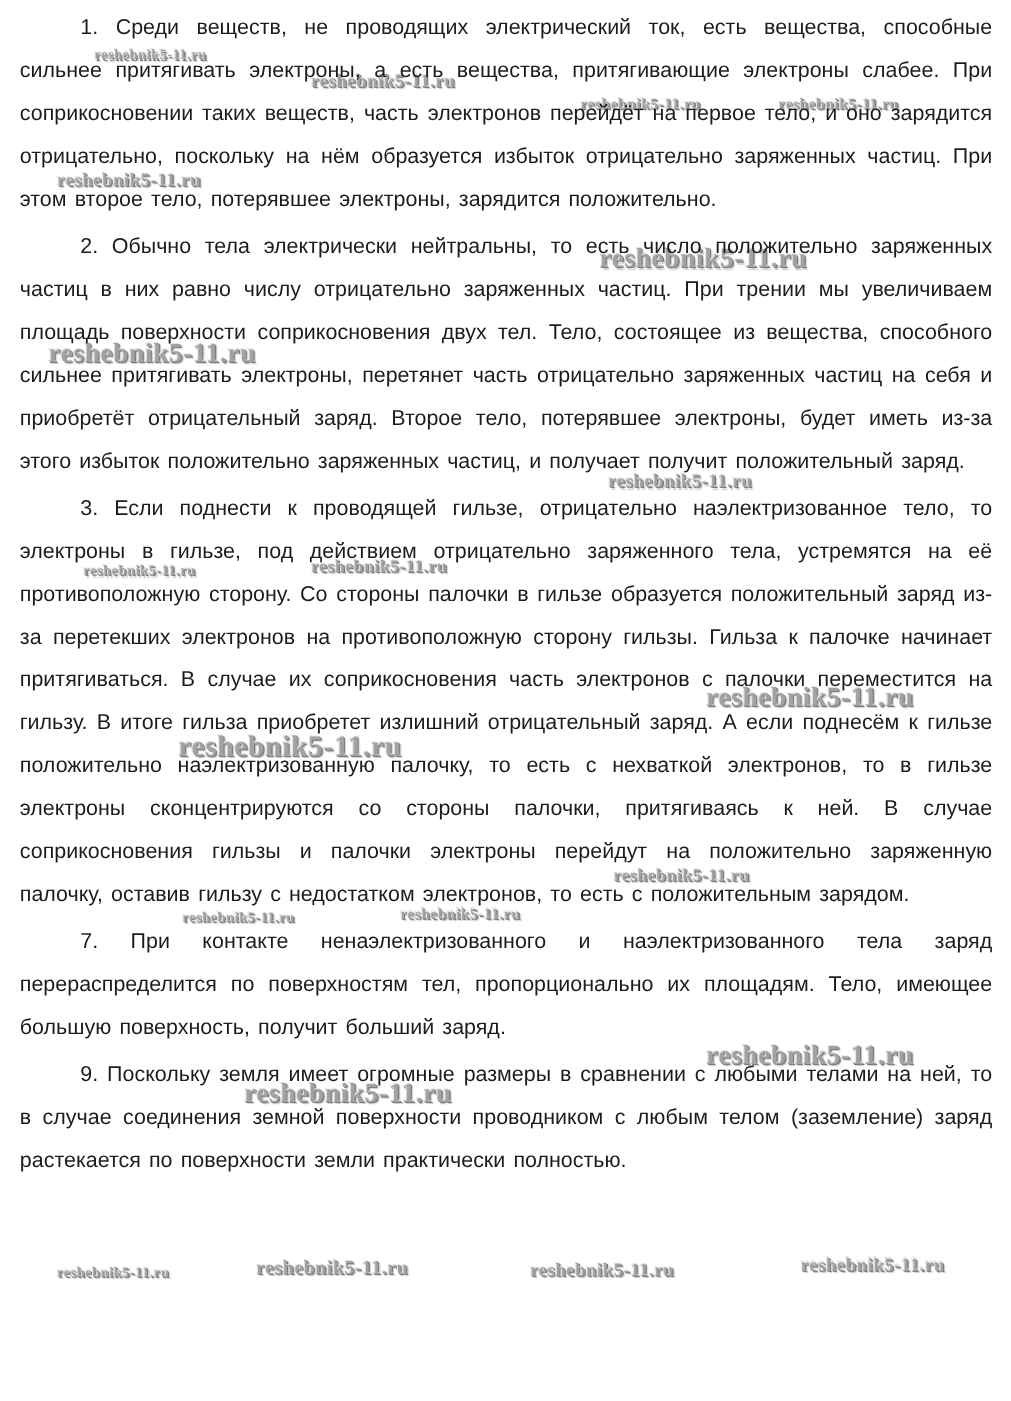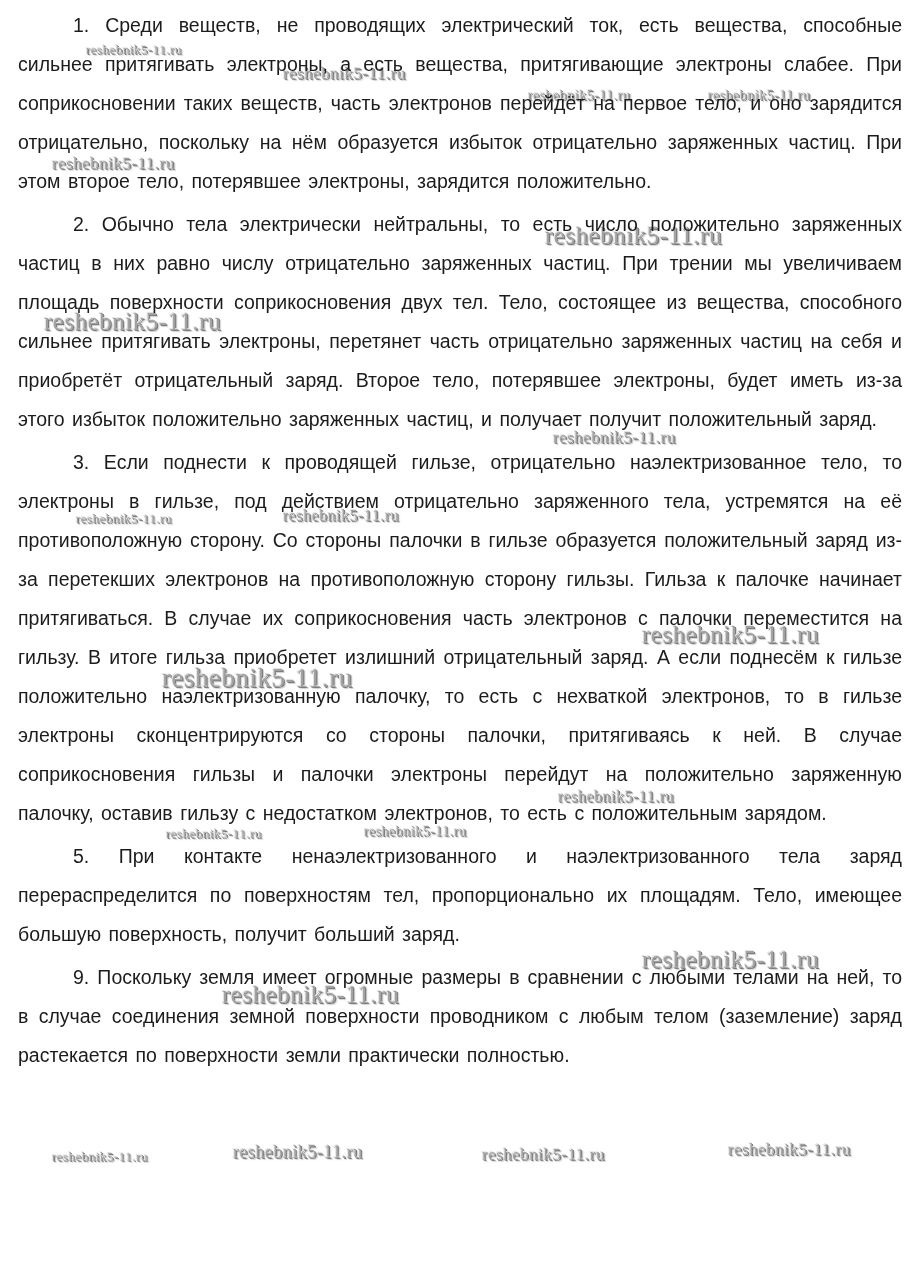--- a/index.html
+++ b/index.html
@@ -32,21 +32,21 @@
   .wm-layer {
     position: absolute;
     inset: 0;
     z-index: 1;
     pointer-events: none;
   }
   .wm {
     position: absolute;
     white-space: nowrap;
     font-family: "Liberation Serif", serif;
-    font-weight: normal;
+    font-weight: bold;
     color: #999999;
     letter-spacing: 0.5px;
     text-shadow:
       -1px -1px 0 #e2e2e2,
        1px  1px 0 #6e6e6e,
        2px  2px 1px #c9c9c9;
     opacity: 0.9;
   }
 </style>
 </head>
@@ -75,17 +75,17 @@
       <span class="wm" style="left: 52px; top: 1149px; font-size: 13px; color: rgb(153, 153, 153);">reshebnik5-11.ru</span>
       <span class="wm" style="left: 233px; top: 1142px; font-size: 18px; color: rgb(153, 153, 153);">reshebnik5-11.ru</span>
       <span class="wm" style="left: 482px; top: 1145px; font-size: 17px; color: rgb(153, 153, 153);">reshebnik5-11.ru</span>
       <span class="wm" style="left: 728px; top: 1140px; font-size: 17px; color: rgb(153, 153, 153);">reshebnik5-11.ru</span>
     </div>
 
   <div class="content">
     <p>1. Среди веществ, не проводящих электрический ток, есть вещества, способные сильнее притягивать электроны, а есть вещества, притягивающие электроны слабее. При соприкосновении таких веществ, часть электронов перейдёт на первое тело, и оно зарядится отрицательно, поскольку на нём образуется избыток отрицательно заряженных частиц. При этом второе тело, потерявшее электроны, зарядится положительно.</p>
     <p>2. Обычно тела электрически нейтральны, то есть число положительно заряженных частиц в них равно числу отрицательно заряженных частиц. При трении мы увеличиваем площадь поверхности соприкосновения двух тел. Тело, состоящее из вещества, способного сильнее притягивать электроны, перетянет часть отрицательно заряженных частиц на себя и приобретёт отрицательный заряд. Второе тело, потерявшее электроны, будет иметь из-за этого избыток положительно заряженных частиц, и получает получит положительный заряд.</p>
     <p>3. Если поднести к проводящей гильзе, отрицательно наэлектризованное тело, то электроны в гильзе, под действием отрицательно заряженного тела, устремятся на её противоположную сторону. Со стороны палочки в гильзе образуется положительный заряд из-за перетекших электронов на противоположную сторону гильзы. Гильза к палочке начинает притягиваться. В случае их соприкосновения часть электронов с палочки переместится на гильзу. В итоге гильза приобретет излишний отрицательный заряд. А если поднесём к гильзе положительно наэлектризованную палочку, то есть с нехваткой электронов, то в гильзе электроны сконцентрируются со стороны палочки, притягиваясь к ней. В случае соприкосновения гильзы и палочки электроны перейдут на положительно заряженную палочку, оставив гильзу с недостатком электронов, то есть с положительным зарядом.</p>
-    <p>5. При контакте ненаэлектризованного и наэлектризованного тела заряд перераспределится по поверхностям тел, пропорционально их площадям. Тело, имеющее большую поверхность, получит больший заряд.</p>
+    <p>7. При контакте ненаэлектризованного и наэлектризованного тела заряд перераспределится по поверхностям тел, пропорционально их площадям. Тело, имеющее большую поверхность, получит больший заряд.</p>
     <p>9. Поскольку земля имеет огромные размеры в сравнении с любыми телами на ней, то в случае соединения земной поверхности проводником с любым телом (заземление) заряд растекается по поверхности земли практически полностью.</p>
   </div>
 
 </div>
 
 </body></html>

